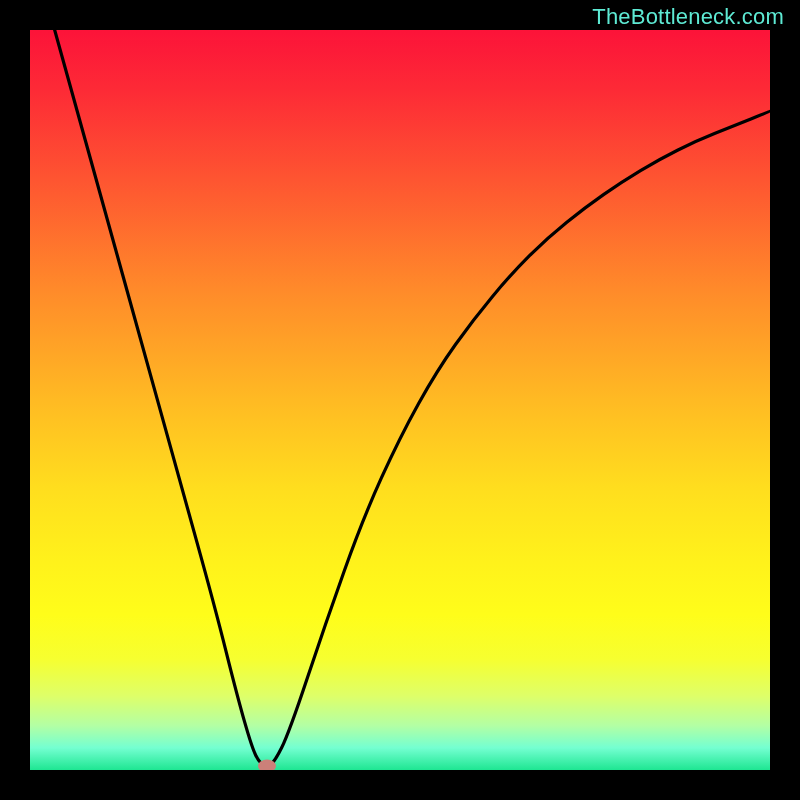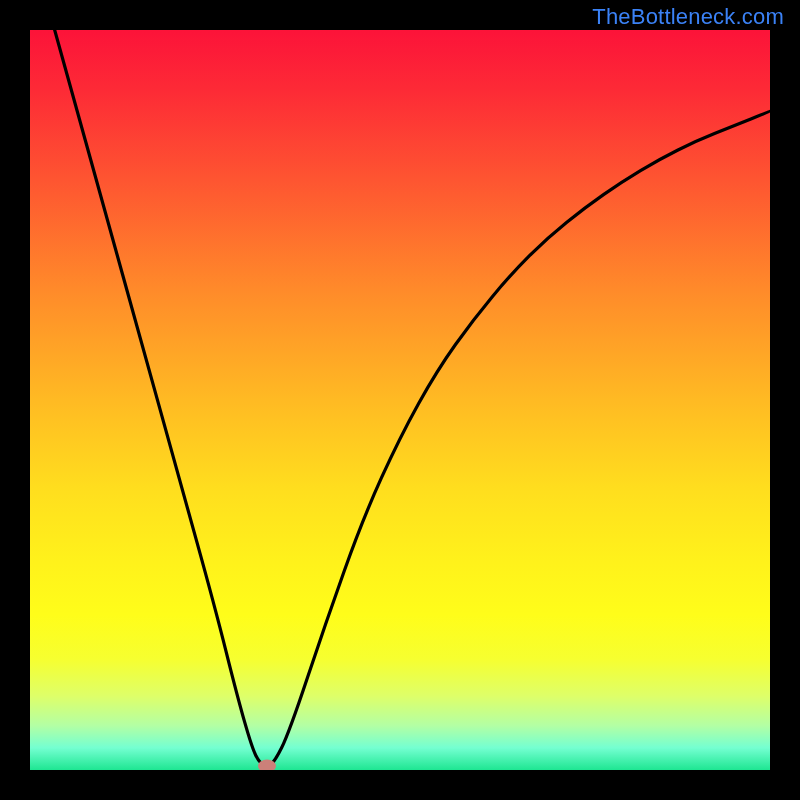--- a/index.html
+++ b/index.html
@@ -8,21 +8,21 @@
     width: 800px;
     height: 800px;
     background: #000;
     position: relative;
     font-family: Arial, Helvetica, sans-serif;
   }
   .watermark {
     position: absolute;
     top: 4px;
     right: 16px;
-    color: #3b82f6;
+    color: #5eead4;
     font-size: 22px;
     font-weight: 500;
     letter-spacing: 0.2px;
     z-index: 10;
   }
   .plot-area {
     position: absolute;
     left: 30px;
     top: 30px;
     width: 740px;

